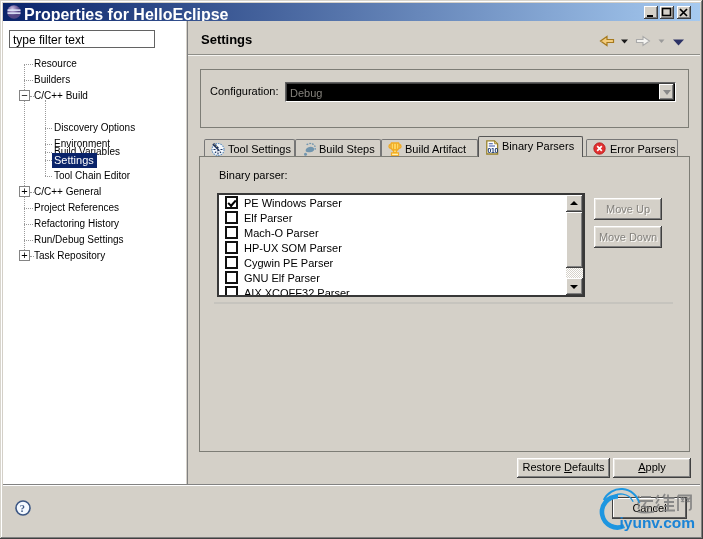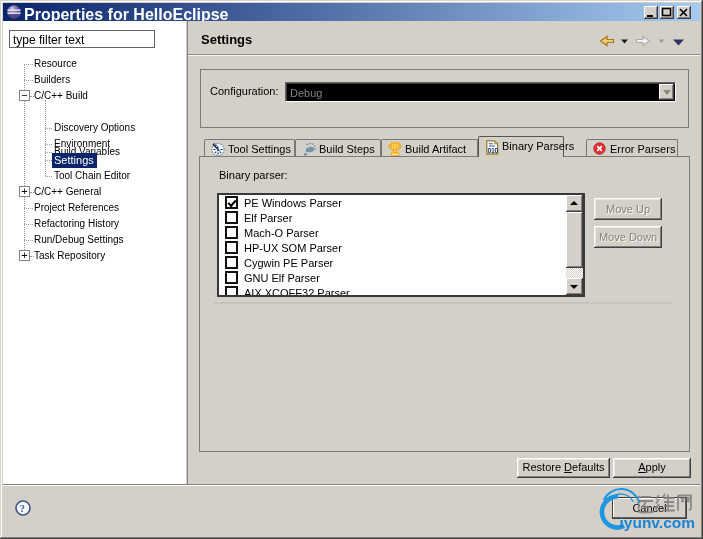--- a/index.html
+++ b/index.html
@@ -240,21 +240,21 @@
       <svg class="ti" width="14" height="15" viewBox="0 0 14 15">
           <path d="M3.5 1 h7 l0.5 1 v4 l-1.5 2 h-5 L3 6 V2 z" fill="#ffd863" stroke="#f0a922" stroke-width="1.4"></path>
           <path d="M2.7 2.5 q-1.7 0.3 -1.7 2 q0 1.7 1.9 1.9 M11.3 2.5 q1.7 0.3 1.7 2 q0 1.7 -1.9 1.9" fill="none" stroke="#f0a922" stroke-width="1.4"></path>
           <path d="M5.6 1.4 v6.2 M8.4 1.4 v6.2" stroke="#f0a922" stroke-width="1"></path>
           <rect x="5.4" y="8" width="3.2" height="2.6" fill="#ffd863" stroke="#f0a922" stroke-width="1"></rect>
           <rect x="3.4" y="10.8" width="7.2" height="2.6" fill="#ffd863" stroke="#f0a922" stroke-width="1"></rect>
           <path d="M4.2 12.6 h5.8" stroke="#fff3c0" stroke-width="1"></path>
         </svg>
       <div class="tt">Build Artifact</div>
     </div>
-    <div class="tab active" style="left:290px;width:86px;">
+    <div class="tab active" style="left:290px;width:105px;">
       <svg class="ti" width="14" height="15" viewBox="0 0 14 15">
           <path d="M1.8 0.8 h7.6 l3.2 3.2 v10 h-10.8 z" fill="#ffffff" stroke="#97802a" stroke-width="1.3"></path>
           <path d="M9.6 0.8 v3 h3 z" fill="#e8cf7f" stroke="#97802a" stroke-width="0.8"></path>
           <path d="M3.8 3.8 h4 M3.8 6 h6.2" stroke="#3953a4" stroke-width="1.1"></path>
           <text x="2.5" y="12.8" font-size="6.8" font-weight="bold" fill="#14336e" font-family="Liberation Sans" letter-spacing="-0.3">010</text>
         </svg>
       <div class="tt">Binary Parsers</div>
     </div>
     <div class="tab" style="left:398px;width:92px;">
       <svg class="ti" width="13" height="13" viewBox="0 0 13 13">

